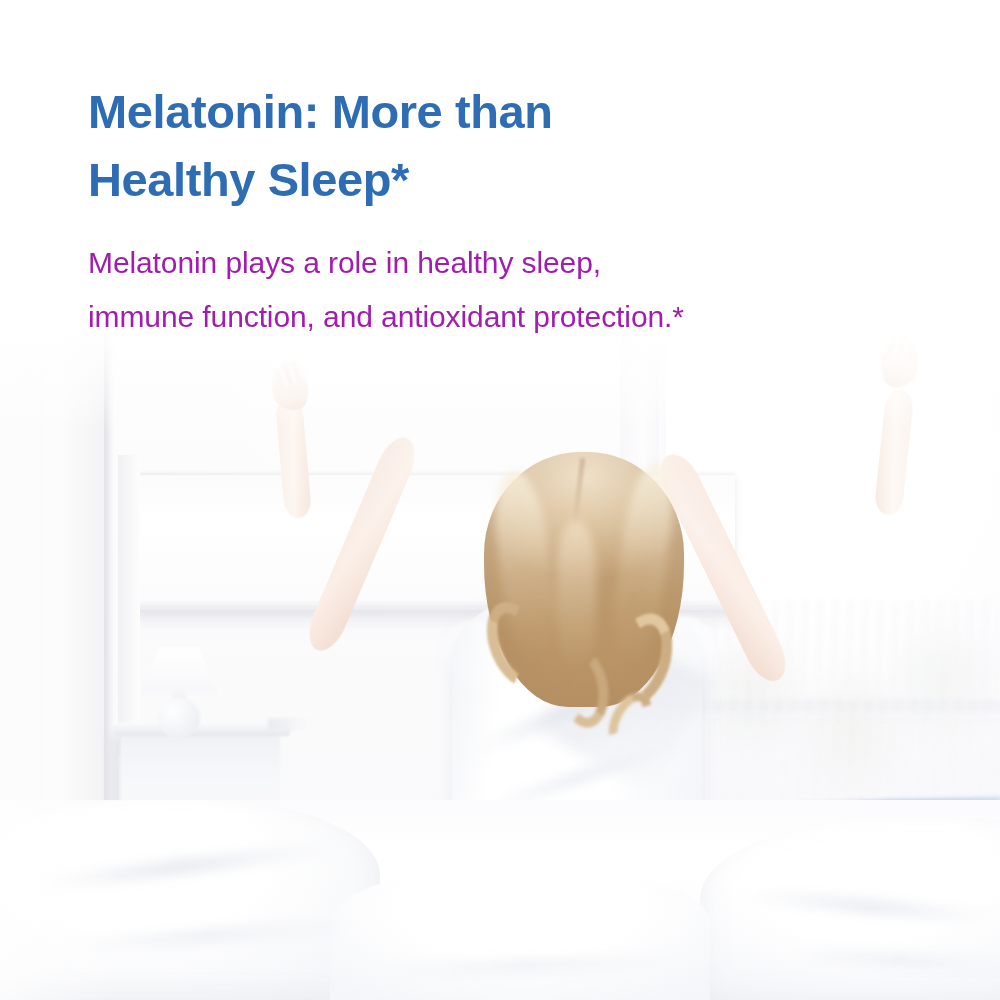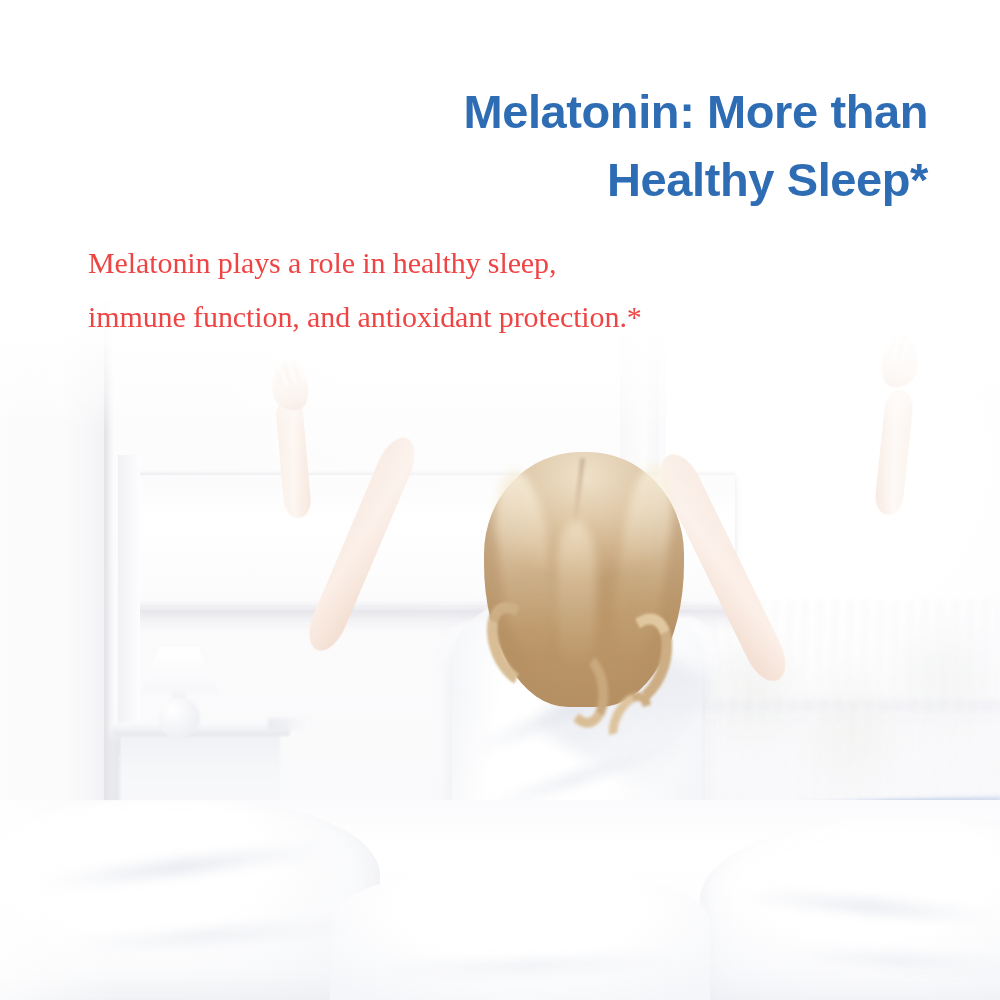--- a/index.html
+++ b/index.html
@@ -420,21 +420,20 @@
     left:88px; top:78px;
     width:840px;
     z-index:40;
   }
   .headline {
     font-size:47px;
     font-weight:bold;
     line-height:68px;
     letter-spacing:-0.4px;
     white-space:pre-line;
-    text-align:right;
   }
   .subtitle {
     margin-top:22px;
     font-size:30px;
     font-weight:normal;
     line-height:54px;
     letter-spacing:-0.1px;
     white-space:pre-line;
   }
 </style>
@@ -515,17 +514,17 @@
     <div class="fold-5"></div>
 
     <div class="bloom"></div>
     <div class="side-fade-l"></div>
     <div class="top-fade"></div>
   </div>
 
   <div id="text-block">
     <h1 class="headline" style="color: rgb(46, 109, 180);">Melatonin: More than
 Healthy Sleep*</h1>
-    <p class="subtitle" style="color: #ef4444; font-family: Liberation Serif, serif;">Melatonin plays a role in healthy sleep,
+    <p class="subtitle" style="color: #a21caf;">Melatonin plays a role in healthy sleep,
 immune function, and antioxidant protection.*</p>
   </div>
 
 </div>
 
 </body></html>

